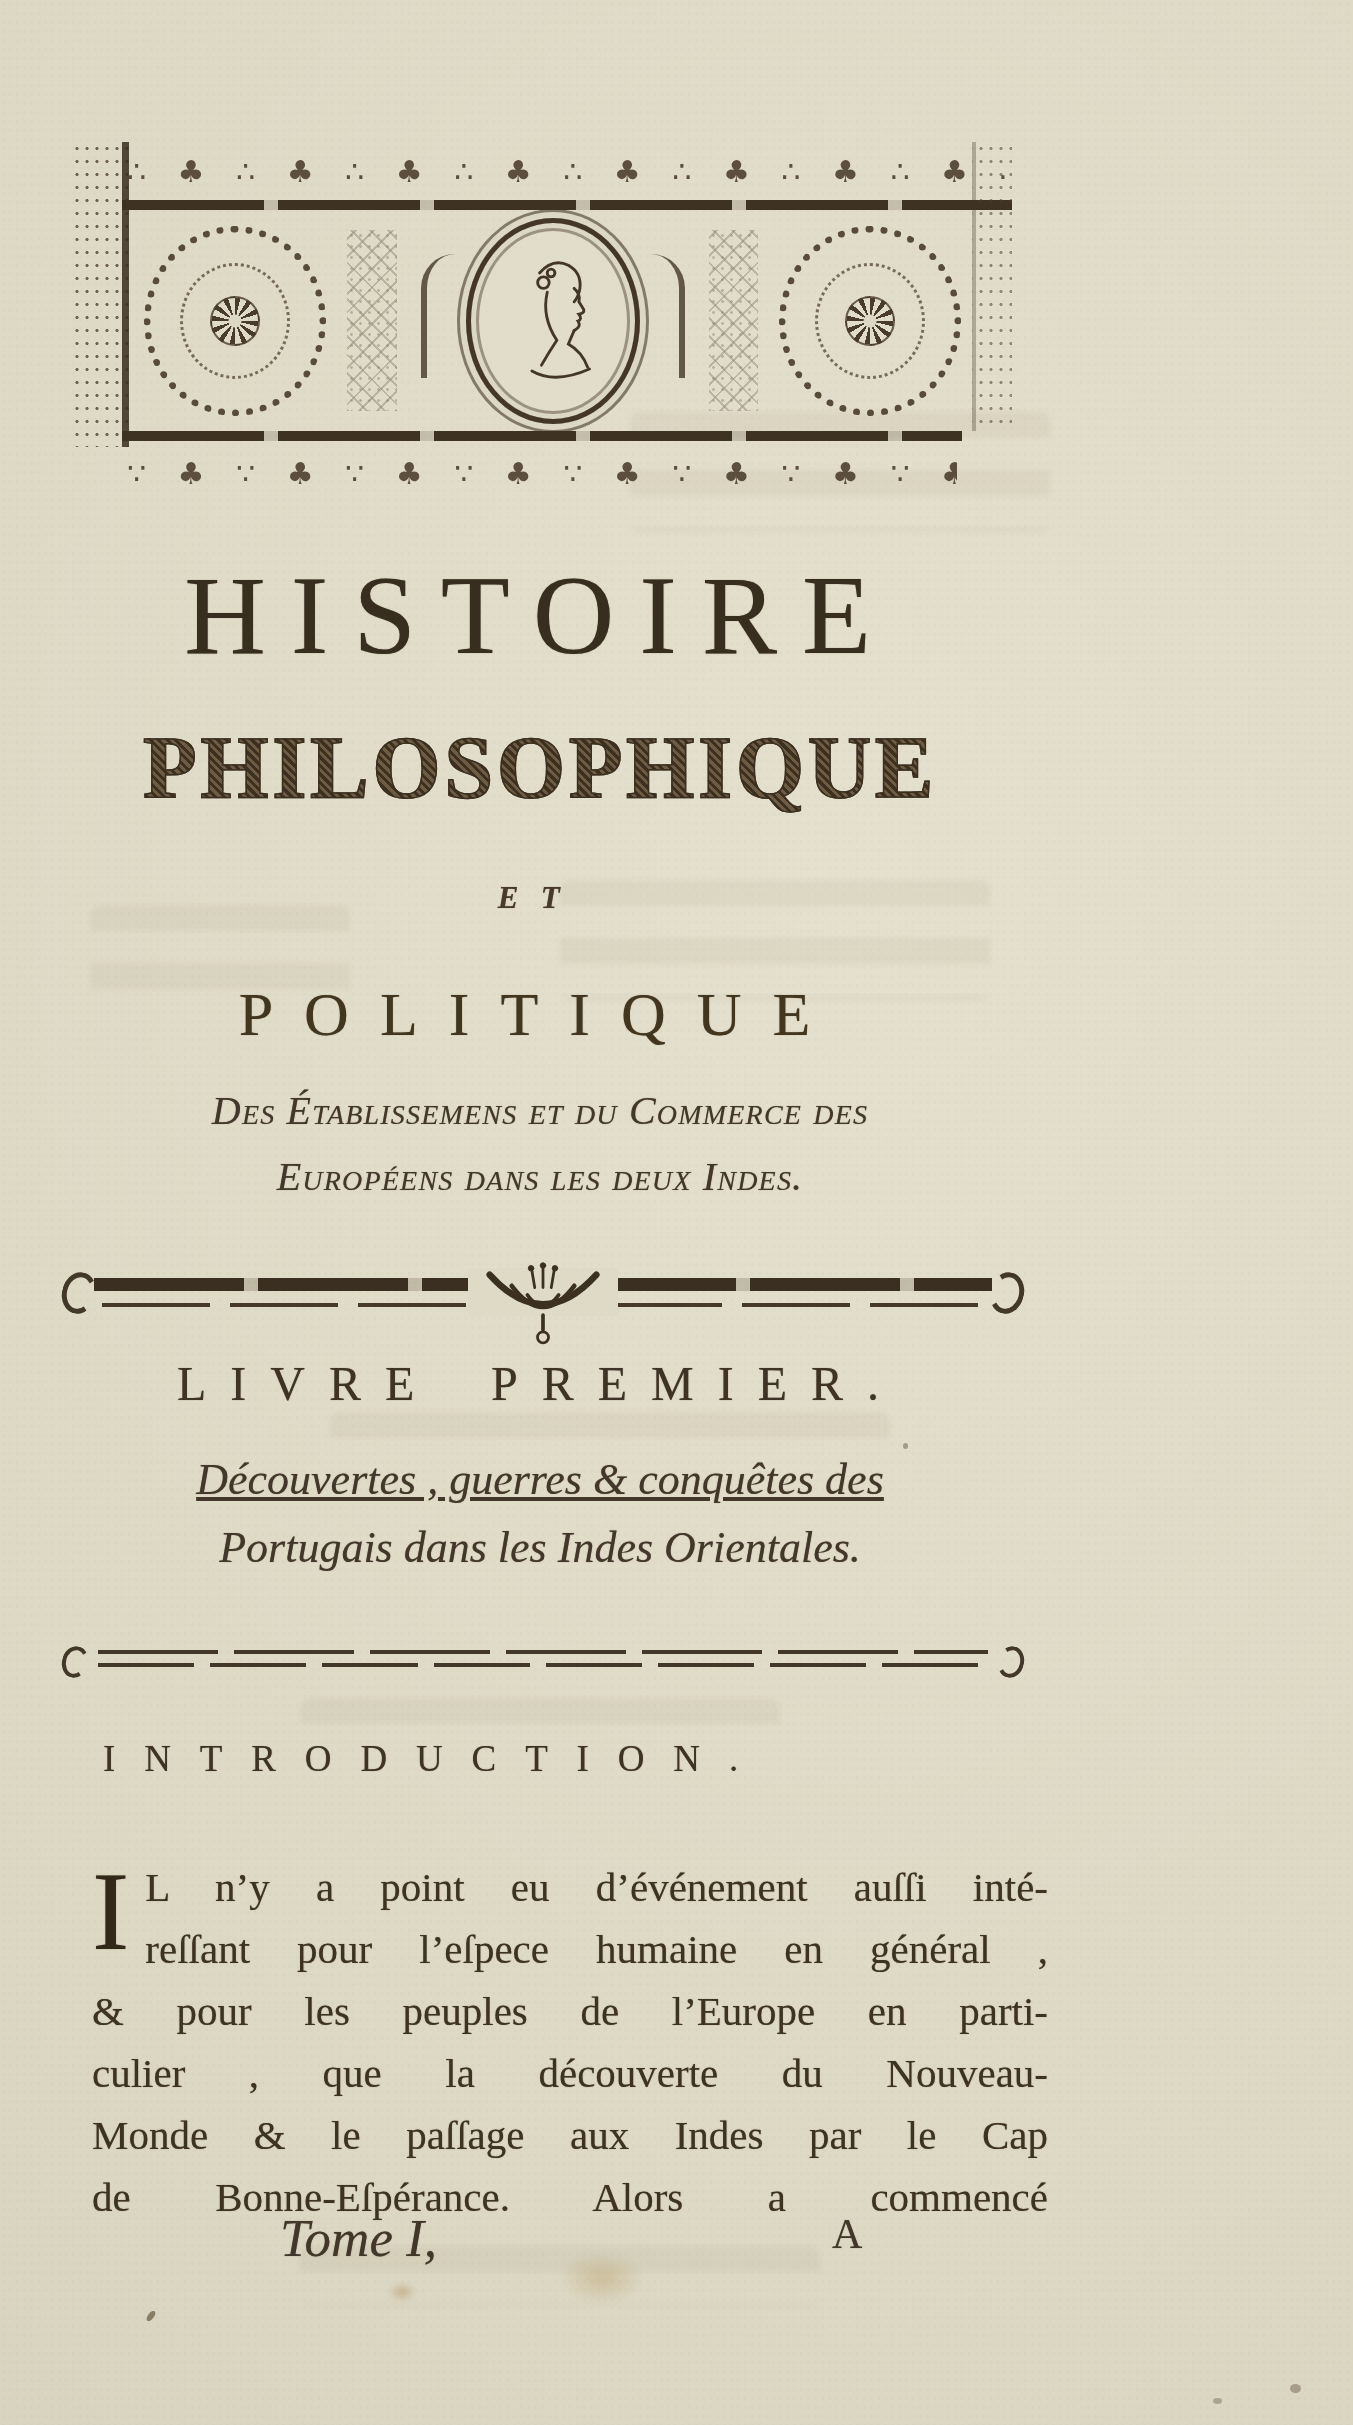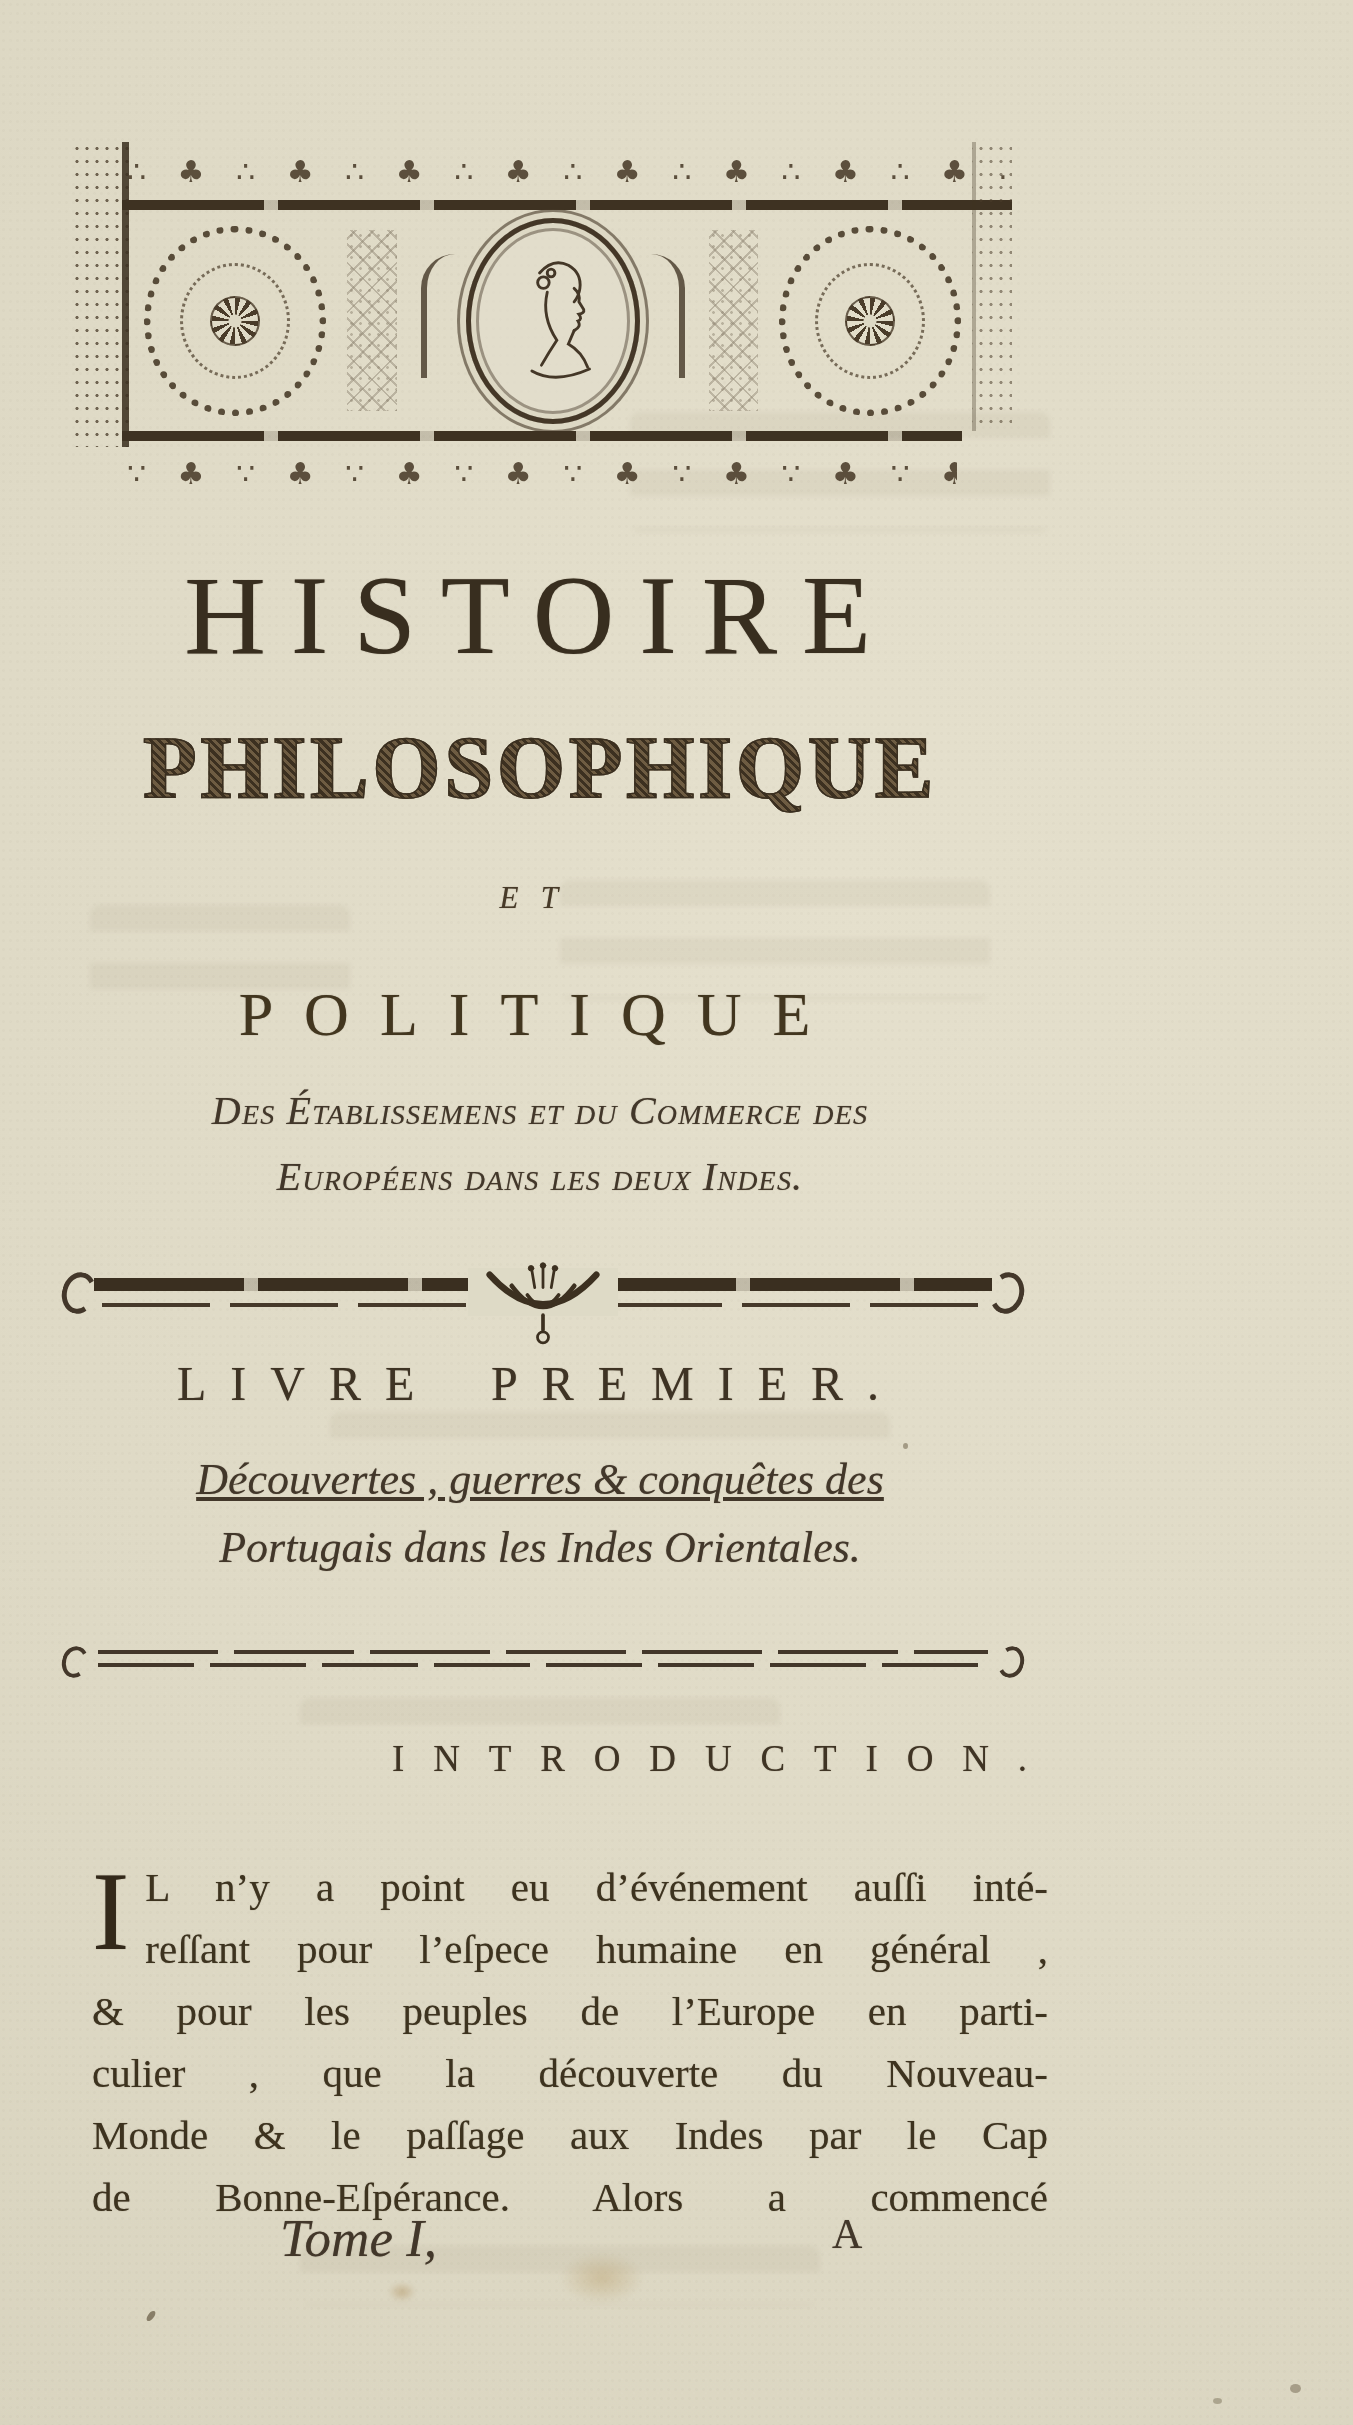--- a/index.html
+++ b/index.html
@@ -62,21 +62,21 @@
   
   .hcenter{position:absolute;left:0;width:1080px;text-align:center;}
   .t-histoire{top:540px;font-size:113px;line-height:150px;letter-spacing:.22em;margin-right:-.22em;
     color:#382e1f;font-weight:400;}
   .t-philo{top:698px;font-size:88px;line-height:140px;letter-spacing:.04em;font-weight:700;
     color:#4a3b2a;-webkit-text-stroke:1.5px #3a2f20;}
   @supports (-webkit-background-clip: text){
     .t-philo{background:repeating-linear-gradient(45deg,#3c3020 0 3px,#6e5c42 3px 6px);
       -webkit-background-clip:text;background-clip:text;color:transparent;}
   }
-  .t-et{top:880px;font-size:31px;font-style:italic;letter-spacing:.72em;margin-right:-.72em;color:#473a28;}
+  .t-et{top:880px;font-size:31px;font-style:italic;letter-spacing:.72em;margin-right:-.72em;color:#473a28;font-weight:bold;}
   .t-politique{top:968px;font-size:62px;line-height:92px;letter-spacing:.5em;margin-right:-.5em;color:#42361f;}
   .t-sub1{top:1082px;font-size:40px;line-height:58px;font-style:italic;font-variant:small-caps;
     letter-spacing:.03em;color:#42372a;}
   .t-sub2{top:1148px;font-size:40px;line-height:58px;font-style:italic;font-variant:small-caps;
     letter-spacing:.03em;color:#42372a;text-align:center;}
 
   
   .rule{position:absolute;left:64px;width:958px;}
   .rule1{top:1268px;height:96px;}
   .rule1 .bar{position:absolute;left:30px;right:30px;top:10px;height:13px;
@@ -94,21 +94,21 @@
     background:repeating-linear-gradient(90deg,#43372a 0 120px, transparent 120px 136px);}
   .rule2 .dash2{position:absolute;left:34px;right:34px;top:19px;height:4px;
     background:repeating-linear-gradient(90deg,#43372a 0 96px, transparent 96px 112px);}
   .rule2 .hook{width:18px;height:24px;border-width:4px;top:2px;}
 
   
   .t-livre{top:1352px;font-size:48px;line-height:64px;letter-spacing:.5em;margin-right:-.5em;
     word-spacing:.35em;color:#3e3324;}
   .t-chap1{top:1450px;font-size:44px;line-height:60px;font-style:italic;color:#42372a;text-decoration:underline;}
   .t-chap2{top:1518px;font-size:44px;line-height:60px;font-style:italic;color:#42372a;}
-  .t-intro{position:absolute;left:100px;width:956px;text-align:right;top:1732px;
+  .t-intro{position:absolute;left:92px;width:956px;text-align:left;top:1732px;
     font-size:37px;line-height:54px;letter-spacing:.78em;margin-right:0;text-indent:.3em;
     font-variant:small-caps;color:#3f3424;}
 
   
   .para{position:absolute;left:92px;top:1856px;width:956px;font-size:41px;color:#3d331f;}
   .dropcap{float:left;font-size:112px;line-height:102px;padding:4px 16px 10px 0;color:#33291a;}
   .pline{line-height:62px;text-align:justify;text-align-last:justify;white-space:normal;}
 
   .footer-row{position:absolute;left:92px;top:2208px;width:956px;height:70px;}
   .catchword{position:absolute;left:188px;top:0;font-size:53px;font-style:italic;color:#42372a;}

